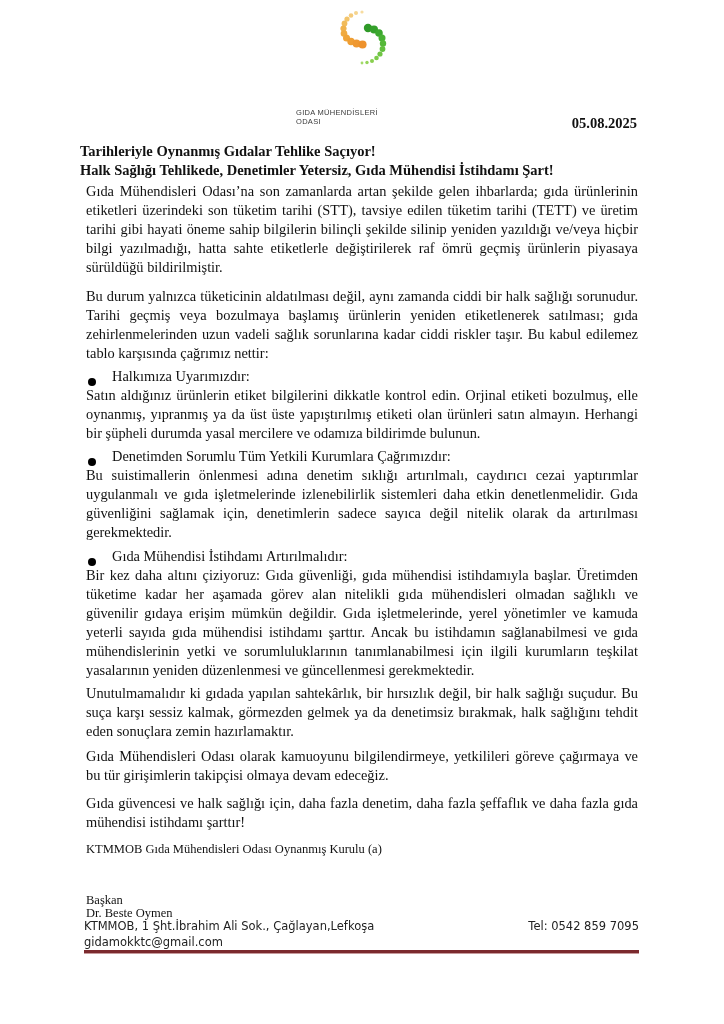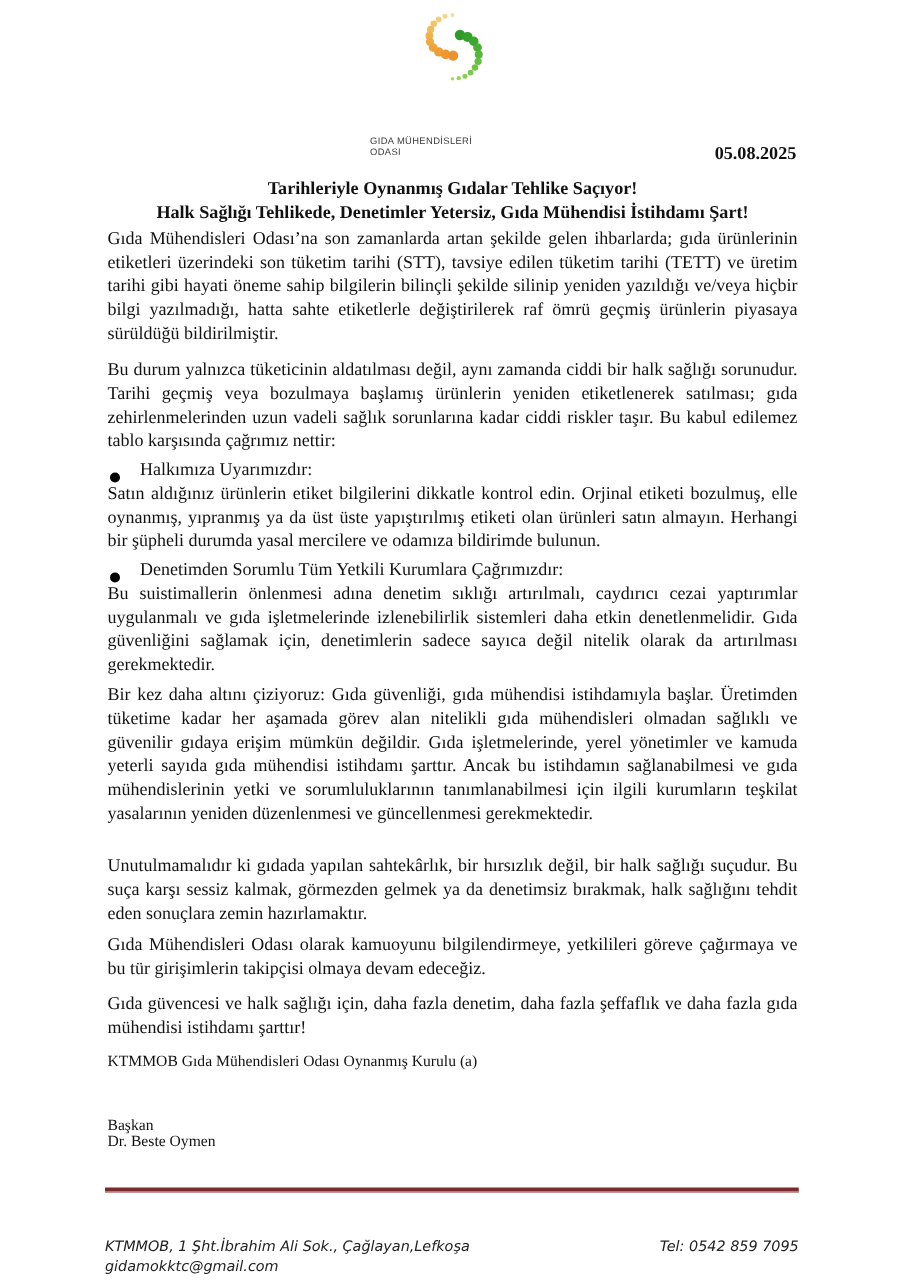--- a/index.html
+++ b/index.html
@@ -5,34 +5,34 @@
   html, body { margin: 0; padding: 0; background: #ffffff; }
   body { width: 724px; height: 1024px; position: relative; overflow: hidden;
          font-family: "Liberation Serif", "DejaVu Serif", serif; color: #111; }
   .page { position: absolute; left: 0; top: 0; width: 724px; height: 1024px; }
   .logo { position: absolute; left: 318px; top: 6px; width: 90px; height: 90px; }
   .logo svg { display: block; }
   .logo-text { position: absolute; left: 296px; top: 76px; width: 134px; text-align: left;
                font-family: "Liberation Sans", "DejaVu Sans", sans-serif; font-size: 7.5px;
                color: #3a3a3a; letter-spacing: 0.3px; line-height: 9px; margin-top: 32px; }
   .date { position: absolute; right: 87px; top: 115px; font-weight: bold; font-size: 14.5px; }
-  .title { position: absolute; left: 80px; width: 564px; text-align: center; font-weight: bold;
+  .title { position: absolute; left: 80px; width: 564px; text-align: left; font-weight: bold;
            font-size: 14.5px; line-height: 19px; }
   .title.t1 { top: 142px; }
   .title.t2 { top: 161px; }
   .body { position: absolute; left: 86px; width: 552px; font-size: 14.4px; line-height: 19px;
           text-align: justify; }
   .para { margin: 0; }
   .bullet-head { display: flex; align-items: flex-end; }
   .bullet-dot { width: 8px; height: 8px; border-radius: 50%; background: #000; margin-right: 16px; margin-left: 2px; }
   .sig { position: absolute; left: 86px; font-size: 12.5px; }
   .footer-rule { position: absolute; left: 84px; top: 950px; width: 555px; height: 3px; background: #7b2a2e;
                  border-bottom: 1px solid #c79a9c; }
-  .footer { position: absolute; left: 84px; top: 989px; width: 555px; font-family: "DejaVu Sans", "Liberation Sans", sans-serif;
-            font-size: 11.5px; line-height: 16px; color: #222; font-style: italic; }
+  .footer { position: absolute; left: 84px; top: 918px; width: 555px; font-family: "DejaVu Sans", "Liberation Sans", sans-serif;
+            font-size: 11.5px; line-height: 16px; color: #222; }
   .footer .tel { position: absolute; right: 0; top: 0; }
 </style>
 </head>
 <body>
 
 <div class="page">
 
   <div class="logo">
     <svg width="90" height="70" viewBox="0 0 90 70">
 
@@ -89,20 +89,24 @@
 
   <div class="body" style="top:447px;">
     <div class="bullet-head">
       <span class="bullet-dot"></span>
       <span>Denetimden Sorumlu Tüm Yetkili Kurumlara Çağrımızdır:</span>
     </div>
     <p class="para">Bu suistimallerin önlenmesi adına denetim sıklığı artırılmalı, caydırıcı cezai yaptırımlar uygulanmalı ve gıda işletmelerinde izlenebilirlik sistemleri daha etkin denetlenmelidir. Gıda güvenliğini sağlamak için, denetimlerin sadece sayıca değil nitelik olarak da artırılması gerekmektedir.</p>
   </div>
 
   <div class="body" style="top:547px;">
+    <div class="bullet-head">
+      <span class="bullet-dot"></span>
+      <span>Gıda Mühendisi İstihdamı Artırılmalıdır:</span>
+    </div>
     <p class="para">Bir kez daha altını çiziyoruz: Gıda güvenliği, gıda mühendisi istihdamıyla başlar. Üretimden tüketime kadar her aşamada görev alan nitelikli gıda mühendisleri olmadan sağlıklı ve güvenilir gıdaya erişim mümkün değildir. Gıda işletmelerinde, yerel yönetimler ve kamuda yeterli sayıda gıda mühendisi istihdamı şarttır. Ancak bu istihdamın sağlanabilmesi ve gıda mühendislerinin yetki ve sorumluluklarının tanımlanabilmesi için ilgili kurumların teşkilat yasalarının yeniden düzenlenmesi ve güncellenmesi gerekmektedir.</p>
   </div>
 
   <div class="body" style="top:684px;">
     <p class="para">Unutulmamalıdır ki gıdada yapılan sahtekârlık, bir hırsızlık değil, bir halk sağlığı suçudur. Bu suça karşı sessiz kalmak, görmezden gelmek ya da denetimsiz bırakmak, halk sağlığını tehdit eden sonuçlara zemin hazırlamaktır.</p>
   </div>
 
   <div class="body" style="top:794px;">
     <p class="para">Gıda güvencesi ve halk sağlığı için, daha fazla denetim, daha fazla şeffaflık ve daha fazla gıda mühendisi istihdamı şarttır!</p>
   </div>

